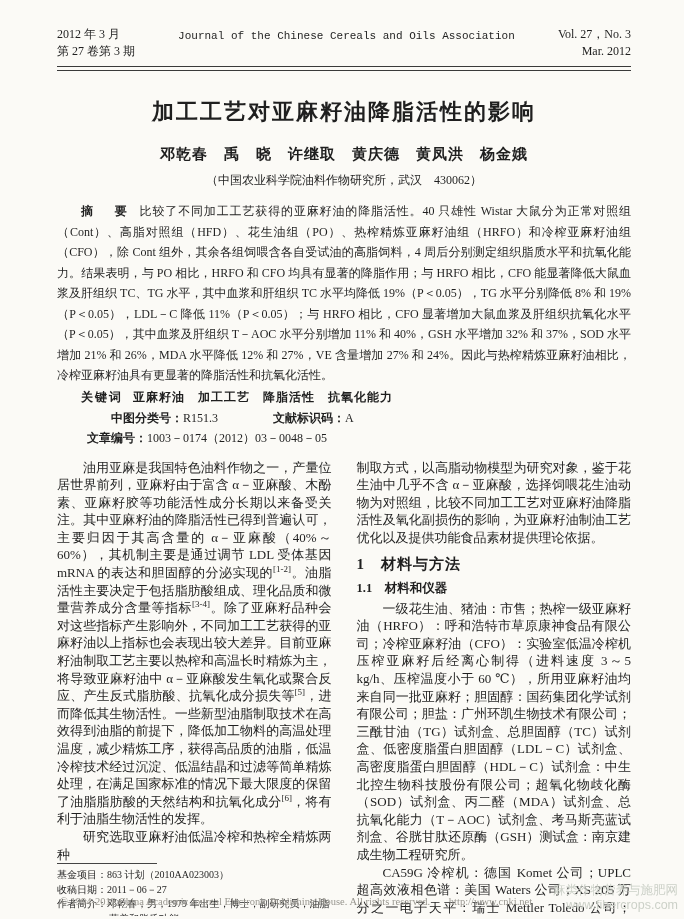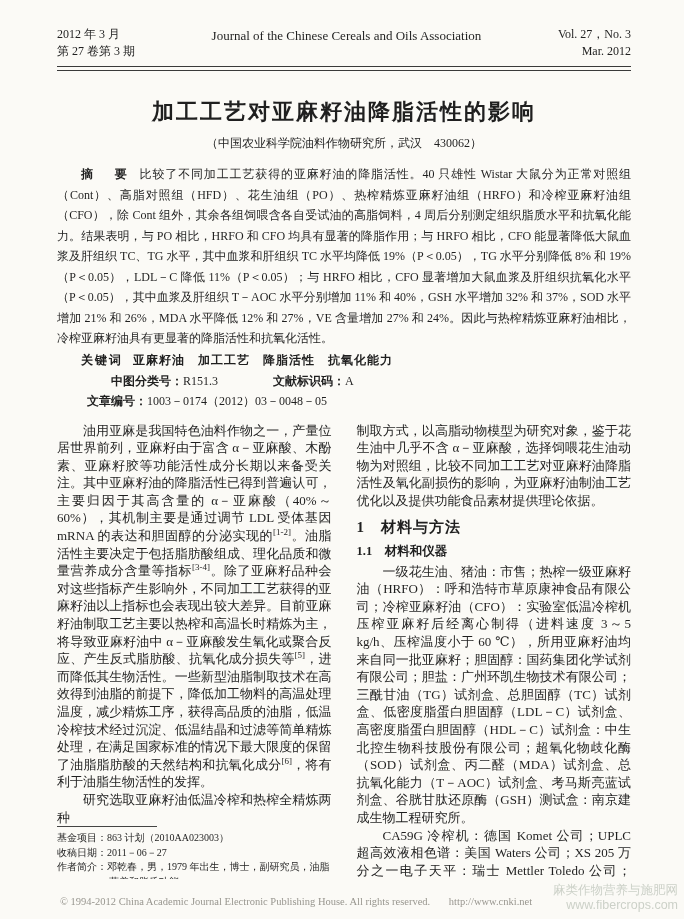--- a/index.html
+++ b/index.html
@@ -12,21 +12,21 @@
     overflow:hidden;
     box-sizing:border-box;
   }
   .content{position:absolute;left:57px;top:26px;width:574px;}
 
   
   .jheader{display:flex;justify-content:flex-end;align-items:flex-start;gap:40px;}
   .jh-left{font-size:12px;line-height:17px;white-space:nowrap;}
   .jh-center{text-align:center;flex:1;}
   .jh-cn{font-size:17px;letter-spacing:5px;font-weight:bold;line-height:20px;}
-  .jh-en{font-size:13px;line-height:16px;margin-top:2px;}
+  .jh-en{font-size:11px;line-height:16px;margin-top:2px;font-family:Liberation Mono, monospace;}
   .jh-right{font-size:12px;line-height:17px;text-align:right;white-space:nowrap;}
   .double-rule{margin-top:6px;height:3px;border-top:1px solid #3a3a3a;border-bottom:1px solid #3a3a3a;}
 
   
   .paper-title{margin-top:26px;text-align:center;font-size:22px;font-weight:bold;letter-spacing:2px;}
   .authors{margin-top:18px;text-align:center;font-size:15px;font-weight:bold;letter-spacing:1px;}
   .affiliation{margin-top:8px;text-align:center;font-size:12px;}
 
   
   .abstract{margin-top:12px;font-size:12px;line-height:20.5px;text-align:justify;text-indent:2em;}
@@ -82,20 +82,21 @@
         <div class="jh-en">Journal of the Chinese Cereals and Oils Association</div>
       </div>
       <div class="jh-right">
         <div>Vol. 27，No. 3</div>
         <div>Mar. 2012</div>
       </div>
     </div>
     <div class="double-rule"></div>
 
     <div class="paper-title">加工工艺对亚麻籽油降脂活性的影响</div>
+    <div class="authors">邓乾春　禹　晓　许继取　黄庆德　黄凤洪　杨金娥</div>
     <div class="affiliation">（中国农业科学院油料作物研究所，武汉　430062）</div>
 
     <div class="abstract">
       <span class="lbl">摘　要</span><span>比较了不同加工工艺获得的亚麻籽油的降脂活性。40 只雄性 Wistar 大鼠分为正常对照组（Cont）、高脂对照组（HFD）、花生油组（PO）、热榨精炼亚麻籽油组（HRFO）和冷榨亚麻籽油组（CFO），除 Cont 组外，其余各组饲喂含各自受试油的高脂饲料，4 周后分别测定组织脂质水平和抗氧化能力。结果表明，与 PO 相比，HRFO 和 CFO 均具有显著的降脂作用；与 HRFO 相比，CFO 能显著降低大鼠血浆及肝组织 TC、TG 水平，其中血浆和肝组织 TC 水平均降低 19%（P＜0.05），TG 水平分别降低 8% 和 19%（P＜0.05），LDL－C 降低 11%（P＜0.05）；与 HRFO 相比，CFO 显著增加大鼠血浆及肝组织抗氧化水平（P＜0.05），其中血浆及肝组织 T－AOC 水平分别增加 11% 和 40%，GSH 水平增加 32% 和 37%，SOD 水平增加 21% 和 26%，MDA 水平降低 12% 和 27%，VE 含量增加 27% 和 24%。因此与热榨精炼亚麻籽油相比，冷榨亚麻籽油具有更显著的降脂活性和抗氧化活性。</span>
     </div>
 
     <div class="kw-line">
       <span class="lbl">关键词</span><span class="kw">亚麻籽油　加工工艺　降脂活性　抗氧化能力</span>
     </div>
 

